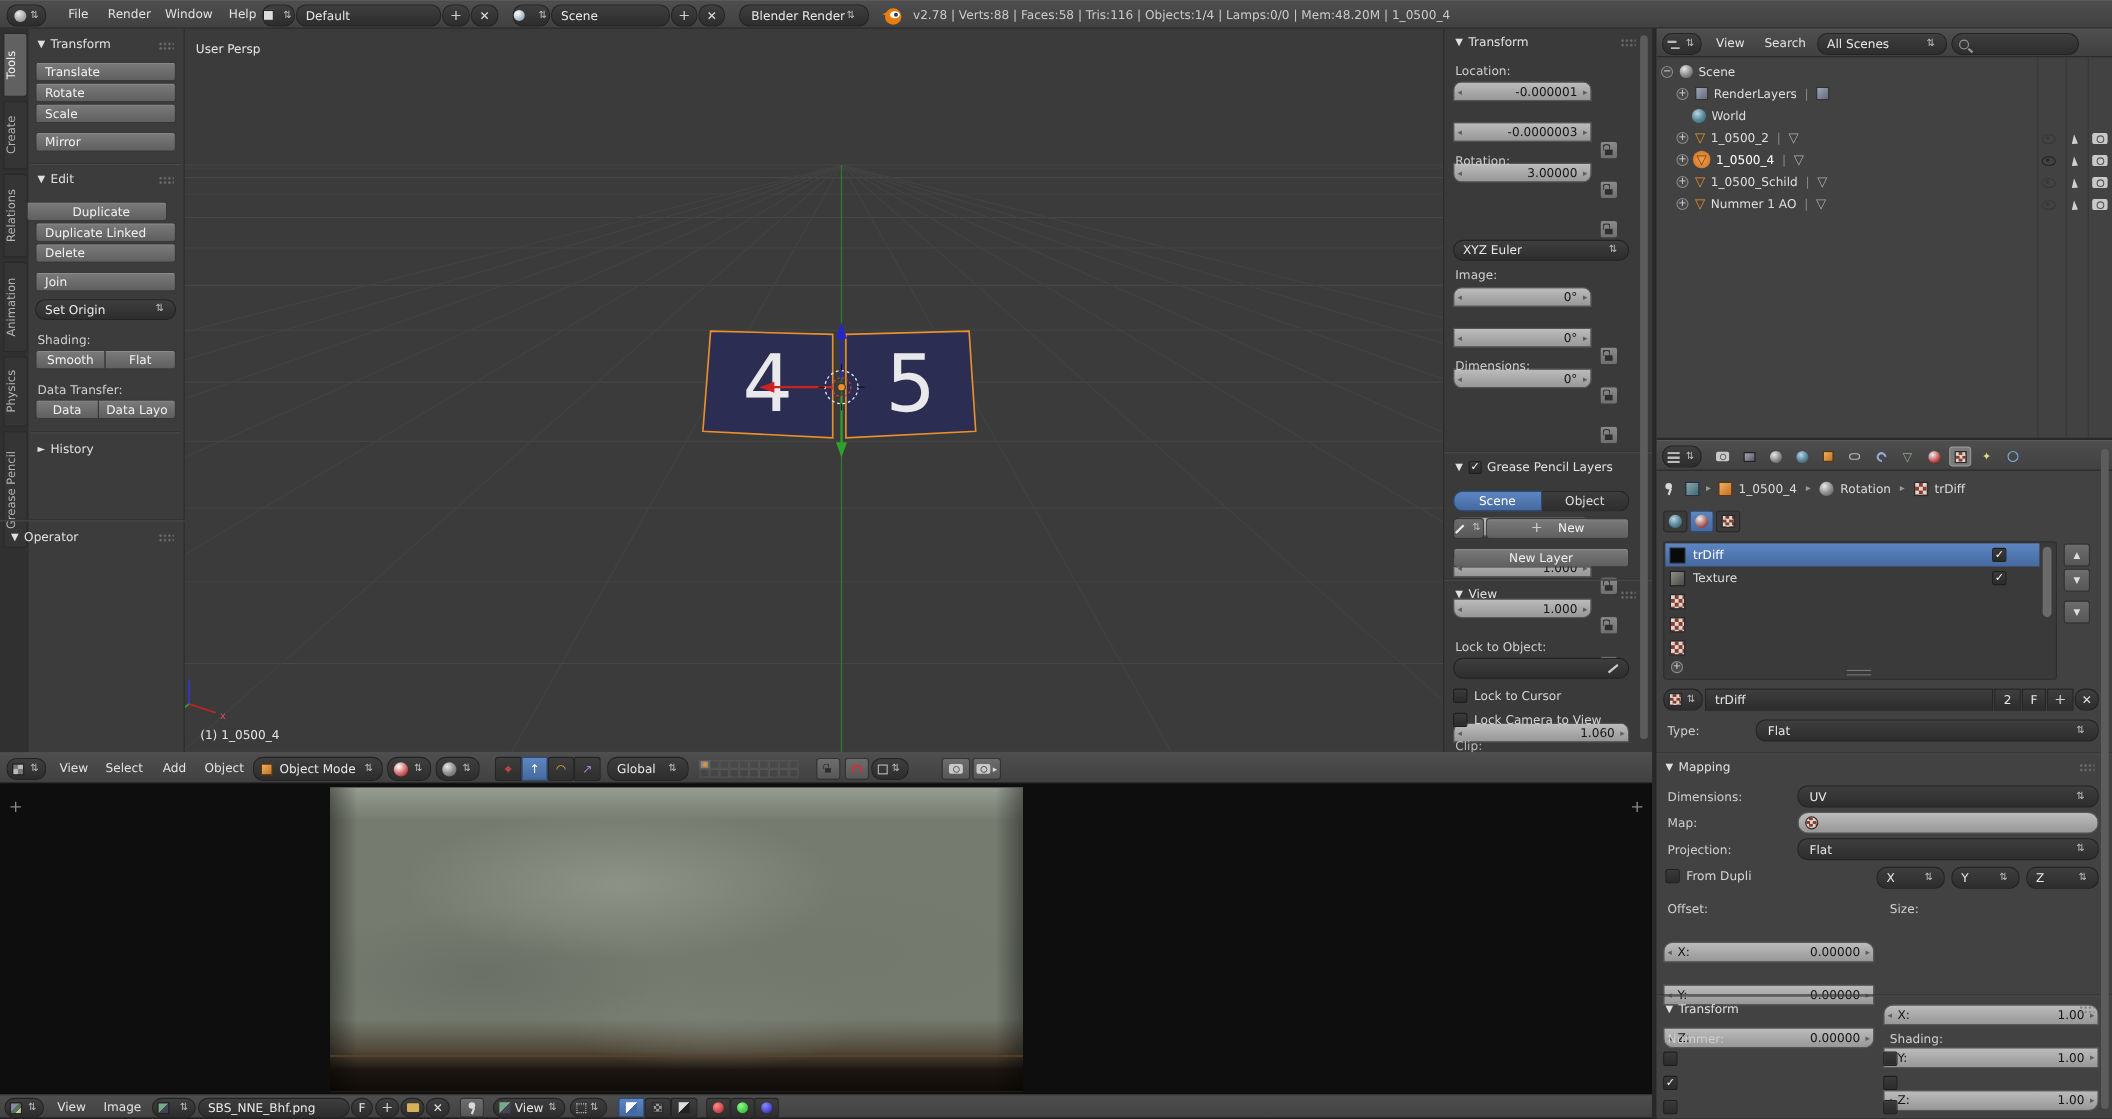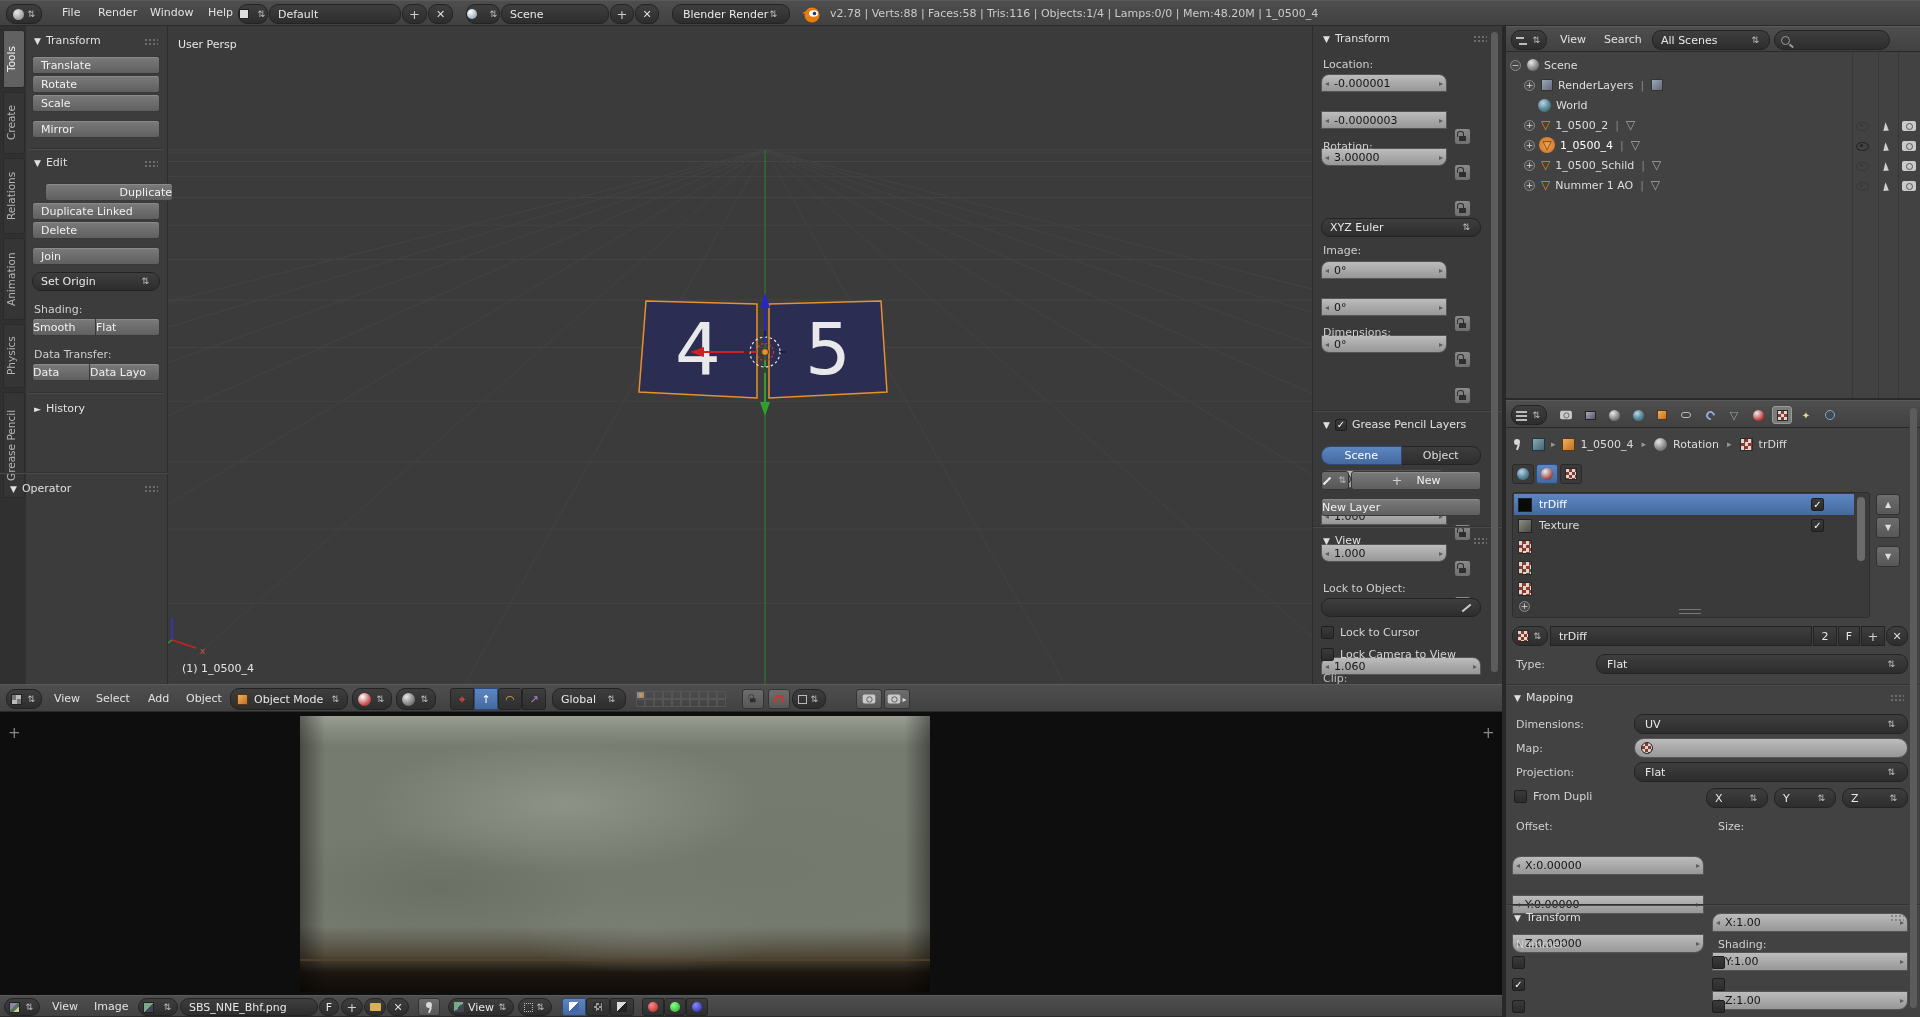--- a/index.html
+++ b/index.html
@@ -4,28 +4,28 @@
 <style>
   *{margin:0;padding:0;box-sizing:border-box}
   html,body{background:#222}
   #root{position:relative;width:1920px;height:1017px;overflow:hidden;
     font-family:"DejaVu Sans","Liberation Sans",sans-serif;font-size:11px;color:#dcdcdc;
     background:#3b3b3b;-webkit-font-smoothing:antialiased}
   .abs{position:absolute}
   .hdrbar{background:linear-gradient(#4e4e4e,#414141);border-top:1px solid #5a5a5a;border-bottom:1px solid #2a2a2a}
   .menu{color:#e2e2e2;padding:0 6px;line-height:24px;cursor:default}
   .btn-l{background:linear-gradient(#7b7b7b,#5f5f5f);border:1px solid #393939;border-radius:3px;
-    color:#f1f1f1;text-align:left;box-shadow:inset 0 1px 0 rgba(255,255,255,.12)}
+    color:#f1f1f1;text-align:center;box-shadow:inset 0 1px 0 rgba(255,255,255,.12)}
   .btn-d{background:linear-gradient(#3d3d3d,#2e2e2e);border:1px solid #242424;border-radius:3px;color:#e6e6e6}
   .pill-d{background:linear-gradient(#3e3e3e,#2d2d2d);border:1px solid #232323;border-radius:9px;color:#e8e8e8}
   .fld{background:linear-gradient(#bcbcbc,#979797);border:1px solid #565656;border-radius:9px;color:#151515;
     display:flex;align-items:center;padding:0 12px;position:relative}
   .fld .la,.fld .ra{position:absolute;top:0;bottom:0;display:flex;align-items:center;color:#5d5d5d;font-size:8px}
   .fld .la{left:3px}.fld .ra{right:3px}
-  .fld .v{flex:1;}
+  .fld .v{flex:1;text-align:right}
   .fld .l{text-align:left}
   .ddarr{font-size:9px;color:#c0c0c0;margin-left:auto;padding-right:2px;line-height:1}
   .row{display:flex;align-items:center}
   .sep{border-top:1px solid #333;border-bottom:1px solid #4a4a4a}
   .phead{color:#e0e0e0}
   .grip{width:14px;height:8px;background-image:radial-gradient(#787878 1px,transparent 1.2px);background-size:4px 4px;opacity:.8}
   .cb{width:13px;height:13px;background:linear-gradient(#3a3a3a,#2b2b2b);border:1px solid #1e1e1e;border-radius:2px;
      display:inline-flex;align-items:center;justify-content:center;color:#fff;font-size:10px;flex:none}
   .lockbtn{width:17px;height:17px;background:linear-gradient(#8a8a8a,#6f6f6f);border:1px solid #3c3c3c;border-radius:3px;position:relative}
   .lockbtn::after{content:"";position:absolute;left:4px;top:7px;width:7px;height:5px;background:#2e2e2e}
@@ -205,21 +205,21 @@
     <div class="abs btn-l" style="left:32px;top:49px;width:128px;height:18px;line-height:17px;text-align:left;padding-left:8px">Rotate</div>
     <div class="abs btn-l" style="left:32px;top:68px;width:128px;height:18px;line-height:17px;text-align:left;padding-left:8px">Scale</div>
     <div class="abs btn-l" style="left:32px;top:94px;width:128px;height:18px;line-height:17px;text-align:left;padding-left:8px">Mirror</div>
 
     <div class="abs sep" style="left:28px;top:122px;width:136px;height:0"></div>
     <div class="abs row phead" style="left:34px;top:130px">
       <span style="font-size:9px;margin-right:5px">▼</span>
         <span>Edit</span>
     </div>
     <div class="abs grip" style="left:144px;top:134px"></div>
-    <div class="abs btn-l" style="left:45px;top:157px;width:128px;height:18px;line-height:17px;text-align:right;padding-left:8px">Duplicate</div>
+    <div class="abs btn-l" style="left:24px;top:157px;width:128px;height:18px;line-height:17px;text-align:center;padding-left:8px">Duplicate</div>
     <div class="abs btn-l" style="left:32px;top:176px;width:128px;height:18px;line-height:17px;text-align:left;padding-left:8px">Duplicate Linked</div>
     <div class="abs btn-l" style="left:32px;top:195px;width:128px;height:18px;line-height:17px;text-align:left;padding-left:8px">Delete</div>
     <div class="abs btn-l" style="left:32px;top:221px;width:128px;height:18px;line-height:17px;text-align:left;padding-left:8px">Join</div>
     <div class="abs pill-d row" style="left:32px;top:246px;width:128px;height:19px;padding:0 8px">
       <span>Set Origin</span>
         <span class="ddarr">⇅</span>
     </div>
     <span class="abs" style="left:34px;top:277px;color:#cfcfcf">Shading:</span>
     <div class="abs btn-l" style="left:32px;top:292px;width:64px;height:18px;line-height:17px;border-radius:3px 0 0 3px">Smooth</div>
     <div class="abs btn-l" style="left:96px;top:292px;width:64px;height:18px;line-height:17px;border-radius:0 3px 3px 0;border-left:none">Flat</div>

